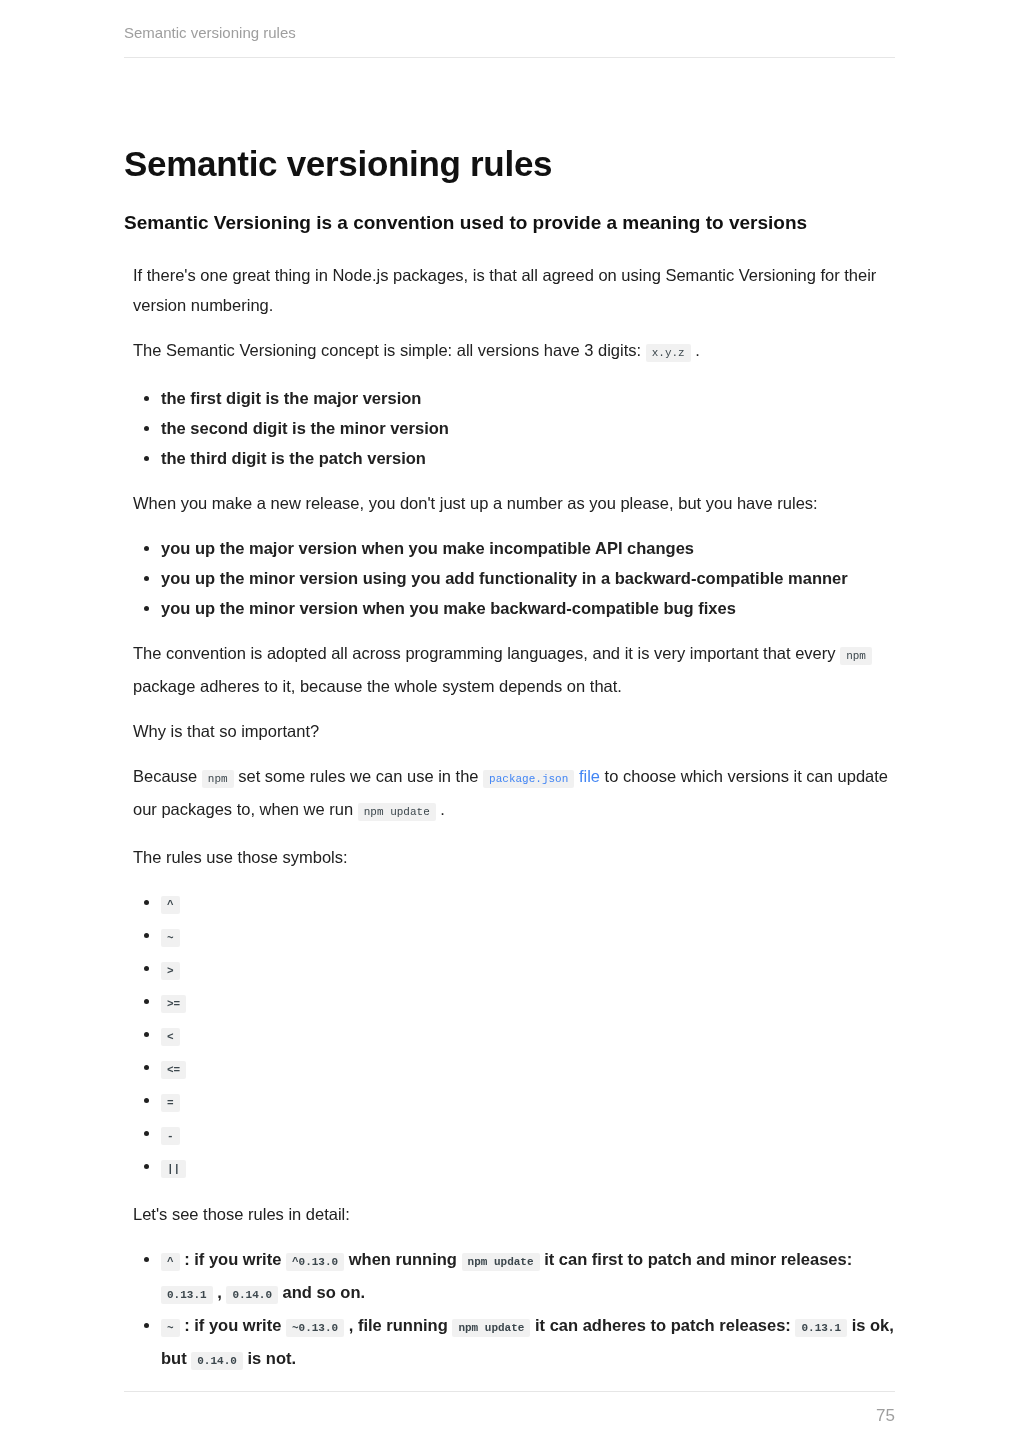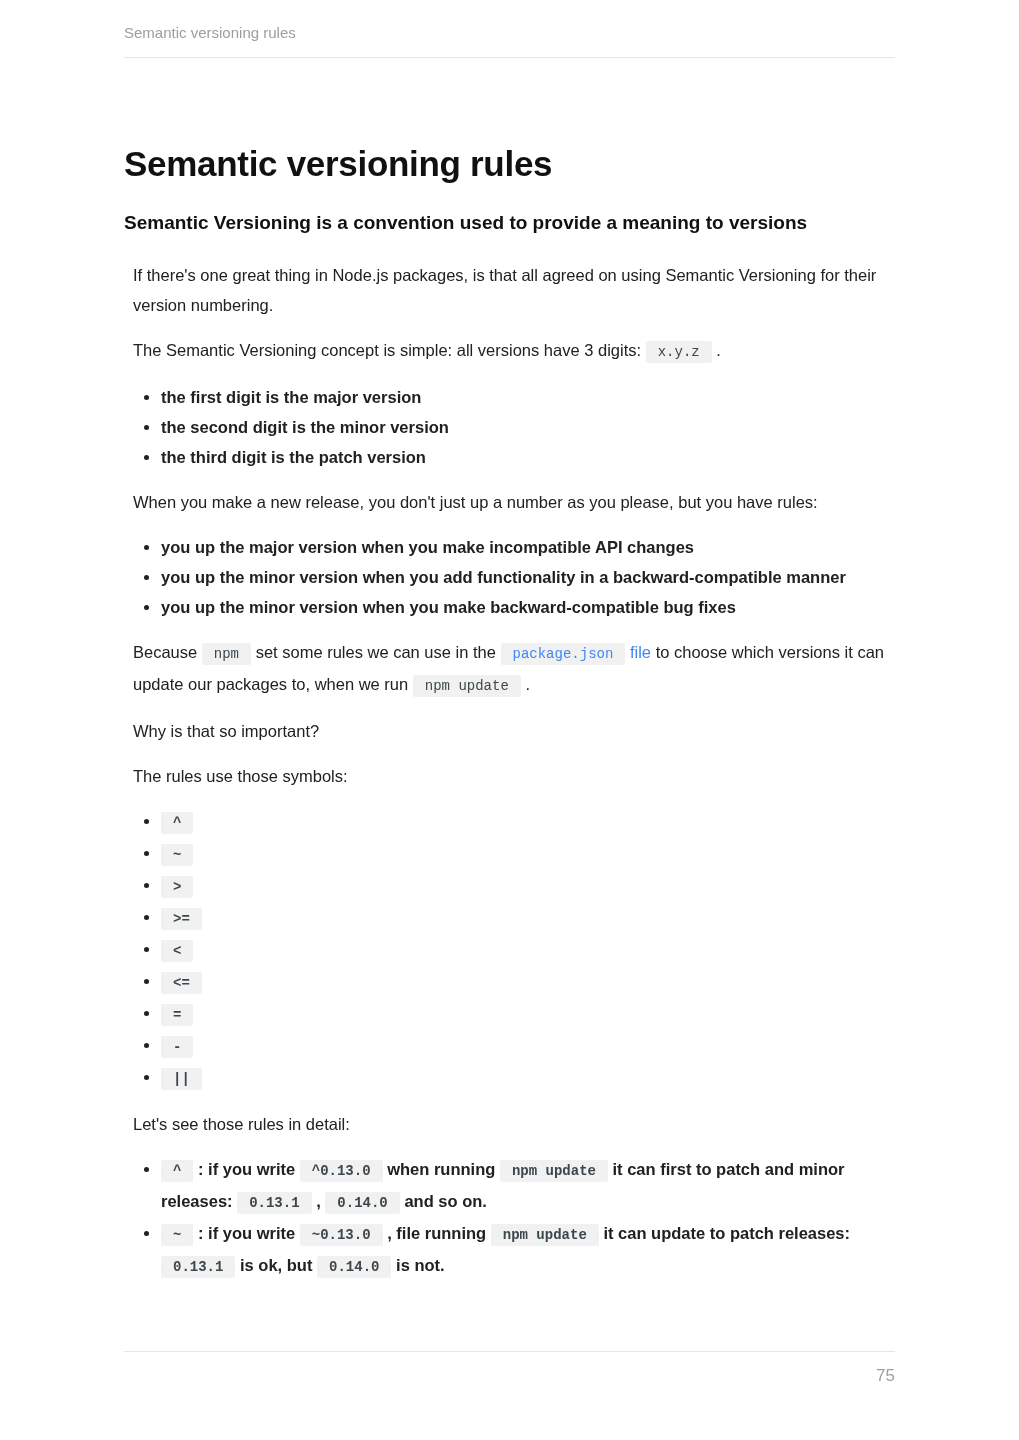--- a/index.html
+++ b/index.html
@@ -51,24 +51,24 @@
       margin: 0 0 15px 0;
       padding-left: 37px;
     }
     li {
       font-size: 16.5px;
       line-height: 30px;
       font-weight: bold;
     }
     code.chip {
       font-family: "Liberation Mono", "DejaVu Sans Mono", monospace;
-      font-size: 14px;
+      font-size: 11px;
       background: #f1f1f1;
       color: #3c474d;
-      padding: 3px 12px;
+      padding: 3px 6px;
       border-radius: 2px;
       white-space: nowrap;
     }
     code.chip.chip-link {
       color: #4285f4;
       cursor: pointer;
     }
     a.link {
       color: #4285f4;
       text-decoration: none;
@@ -113,37 +113,42 @@
     <ul>
       <li>the first digit is the major version</li>
       <li>the second digit is the minor version</li>
       <li>the third digit is the patch version</li>
     </ul>
 
     <p>When you make a new release, you don't just up a number as you please, but you have rules:</p>
 
     <ul>
       <li>you up the major version when you make incompatible API changes</li>
-      <li>you up the minor version when you add functionality in a backward-compatible manner</li>
+      <li>you up the minor version using you add functionality in a backward-compatible manner</li>
       <li>you up the minor version when you make backward-compatible bug fixes</li>
     </ul>
 
+    <p>
+      <span>The convention is adopted all across programming languages, and it is very important that every</span>
+      <code class="chip">npm</code>
+      <span>package adheres to it, because the whole system depends on that.</span>
+    </p>
+
+    <p>Why is that so important?</p>
 
     <p>
       <span>Because</span>
       <code class="chip">npm</code>
       <span>set some rules we can use in the</span>
       <code class="chip chip-link">package.json</code>
       <a class="link">file</a>
       <span>to choose which versions it can update our packages to, when we run</span>
       <code class="chip">npm update</code>
       <span>.</span>
     </p>
-
-    <p>Why is that so important?</p>
 
     <p>The rules use those symbols:</p>
 
     <ul>
       <li><code class="chip">^</code></li>
       <li><code class="chip">~</code></li>
       <li><code class="chip">&gt;</code></li>
       <li><code class="chip">&gt;=</code></li>
       <li><code class="chip">&lt;</code></li>
       <li><code class="chip">&lt;=</code></li>
@@ -166,21 +171,21 @@
         <span>,</span>
         <code class="chip">0.14.0</code>
         <span>and so on.</span>
       </li>
       <li>
         <code class="chip">~</code>
         <span>: if you write</span>
         <code class="chip">~0.13.0</code>
         <span>, file running</span>
         <code class="chip">npm update</code>
-        <span>it can update to patch releases:</span>
+        <span>it can adheres to patch releases:</span>
         <code class="chip">0.13.1</code>
         <span>is ok, but</span>
         <code class="chip">0.14.0</code>
         <span>is not.</span>
       </li>
     </ul>
 
   </main>
 
   <footer class="doc-footer">

